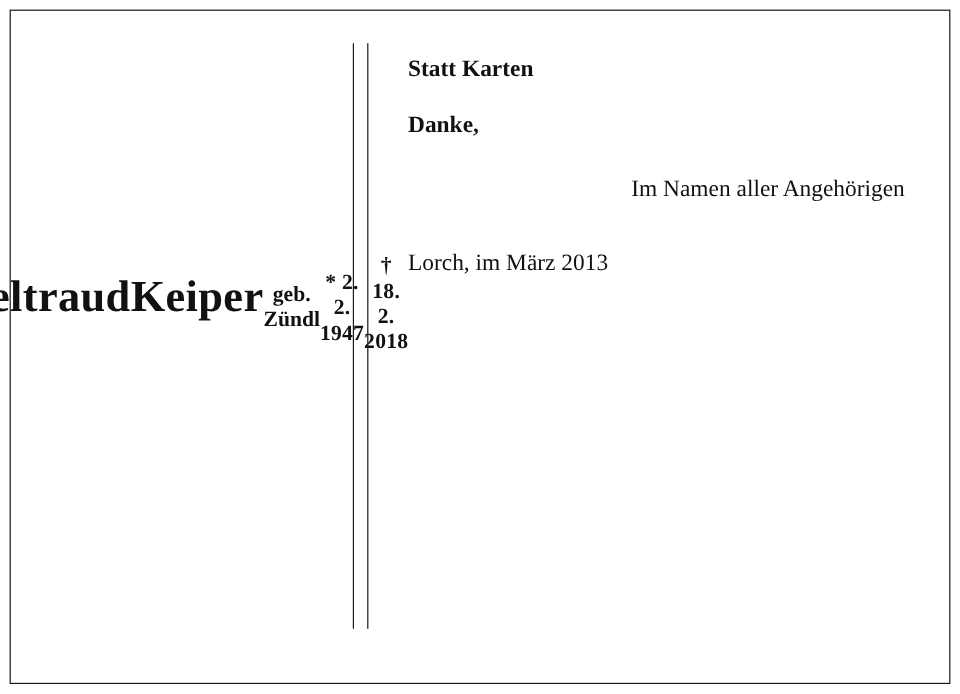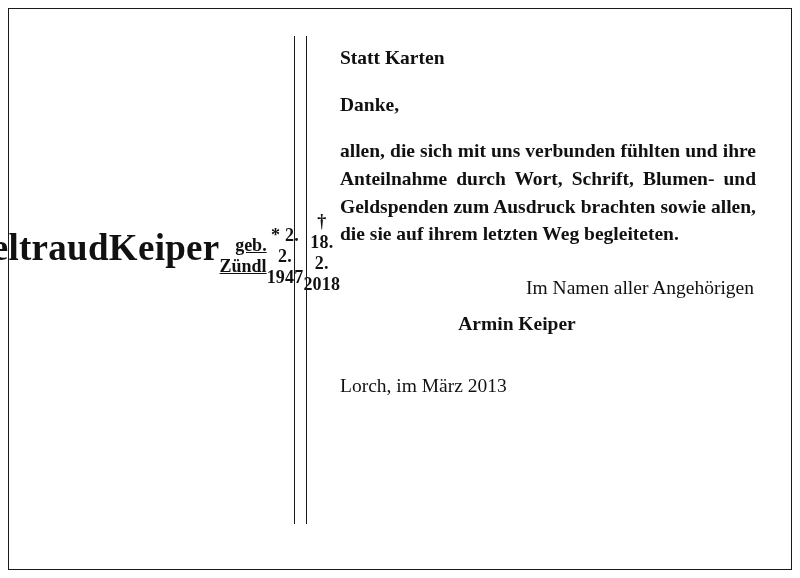--- a/index.html
+++ b/index.html
@@ -57,22 +57,21 @@
     font-size: 37px;
     line-height: 1.18;
     text-align: center;
     letter-spacing: 0.3px;
     white-space: nowrap;
   }
   .maiden {
     margin-top: 16px;
     font-weight: bold;
     font-size: 18px;
-    text-align: right;
-    text-decoration: underline;
+    text-align: center;
   }
   .date-line {
     margin-top: 16px;
     font-weight: bold;
     font-size: 18px;
     text-align: center;
     letter-spacing: 0.2px;
   }
   .date-line.second {
     margin-top: 10px;
@@ -146,20 +145,18 @@
     </div>
 
     <div class="rules">
       <div class="rule r1"></div>
       <div class="rule r2"></div>
     </div>
 
     <div class="right-col">
       <p class="para nojust">Statt Karten</p>
       <p class="para nojust">Danke,</p>
-      <p class="para">allen, die sich mit uns verbunden fühlten und ihre Anteilnahme durch Wort, Schrift, Blumen- und Geldspenden zum Ausdruck brachten sowie allen, die sie auf ihrem letzten Weg begleiteten.</p>
       <p class="closing">Im Namen aller Angehörigen</p>
-      <p class="closing-name">Armin Keiper</p>
       <p class="place">Lorch, im März 2013</p>
     </div>
 
   </div>
 </div>
 
 </body></html>

